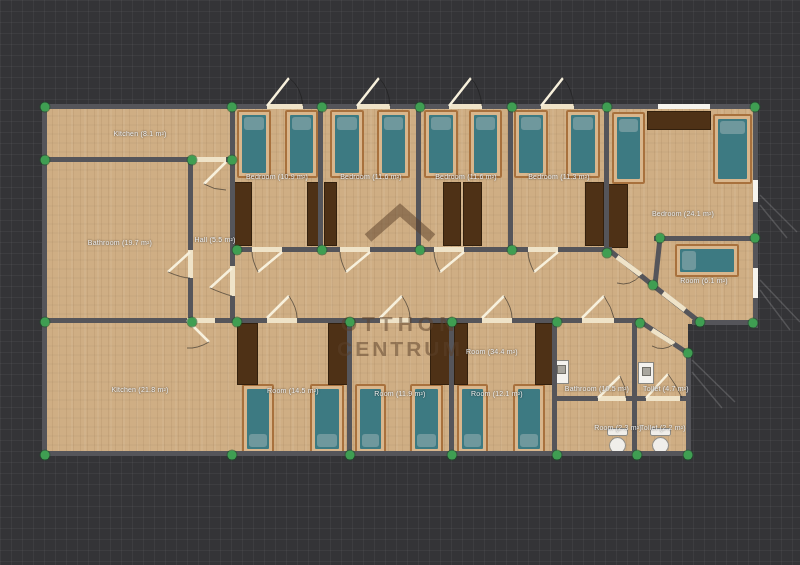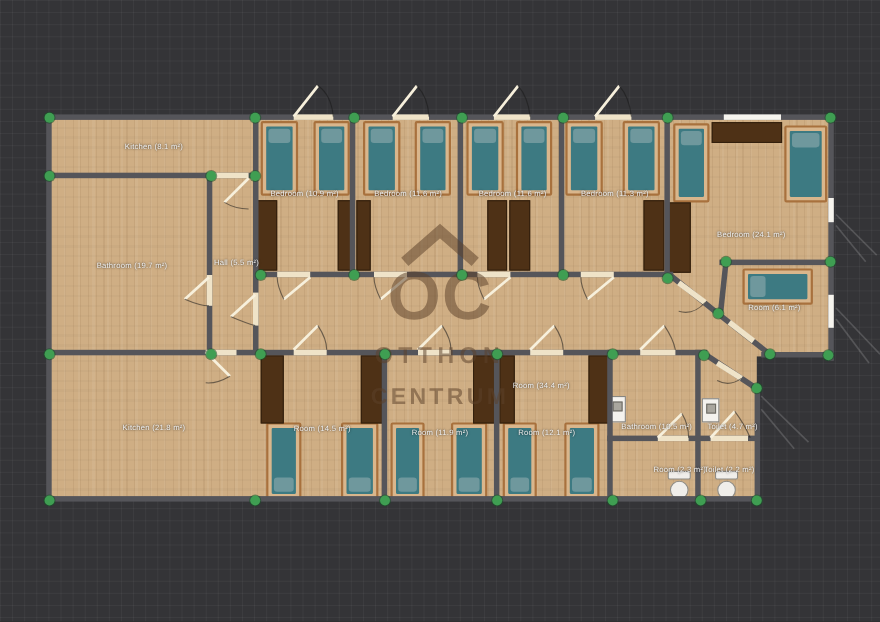--- a/index.html
+++ b/index.html
@@ -37,21 +37,21 @@
   .washer{background:#f4f2ee;border:1px solid #888680;box-sizing:border-box;}
   .washer i{display:block;width:7px;height:7px;margin:4px auto 0;background:#a9a69e;border:1px solid #6f6d66;}
   #overlay{position:absolute;left:0;top:0;z-index:9;pointer-events:none;}
   #watermark{position:absolute;left:0;top:0;width:800px;height:565px;z-index:10;pointer-events:none;
     color:rgba(92,66,43,.52);}
   #wm-oc{position:absolute;left:400px;top:242px;transform:translateX(-50%);
     font-size:62px;font-weight:bold;line-height:56px;letter-spacing:1px;}
   #wm-l1{position:absolute;left:400px;top:312px;transform:translateX(-50%);
     font-size:21px;font-weight:bold;letter-spacing:5px;}
   #wm-l2{position:absolute;left:400px;top:337px;transform:translateX(-50%);
-    font-size:21px;font-weight:bold;letter-spacing:3px;margin-top:12px;}
+    font-size:21px;font-weight:bold;letter-spacing:3px;}
 </style>
 </head>
 <body>
 
 <div id="stage">
   <div id="plan">
     <div class="floor" style="left:3px;top:3px;width:711px;height:217px;"></div>
     <div class="floor" style="left:3px;top:218px;width:643px;height:133px;"></div>
   <div class="wall" style="left: 0px; top: 0px; width: 716px; height: 5px;"></div>
       <div class="wall" style="left: 0px; top: 0px; width: 5px; height: 352px;"></div>
@@ -274,21 +274,20 @@
       <line x1="760" y1="280" x2="800" y2="322"></line>
         <line x1="760" y1="290" x2="790" y2="330"></line>
       <line x1="692" y1="360" x2="735" y2="402"></line>
         <line x1="692" y1="372" x2="722" y2="408"></line>
     </g>
 
     <path d="M368,238 L400,210 L432,238" fill="none" stroke="rgba(92,66,43,.52)" stroke-width="10"></path>
   </svg>
 
   <div id="watermark">
-    <div id="wm-oc">OC</div>
     <div id="wm-l1">OTTHON</div>
     <div id="wm-l2">CENTRUM</div>
   </div>
 <div class="dot" style="left: 45px; top: 107px;"></div>
     <div class="dot" style="left: 232px; top: 107px;"></div>
     <div class="dot" style="left: 322px; top: 107px;"></div>
     <div class="dot" style="left: 420px; top: 107px;"></div>
     <div class="dot" style="left: 512px; top: 107px;"></div>
     <div class="dot" style="left: 607px; top: 107px;"></div>
     <div class="dot" style="left: 755px; top: 107px;"></div>

